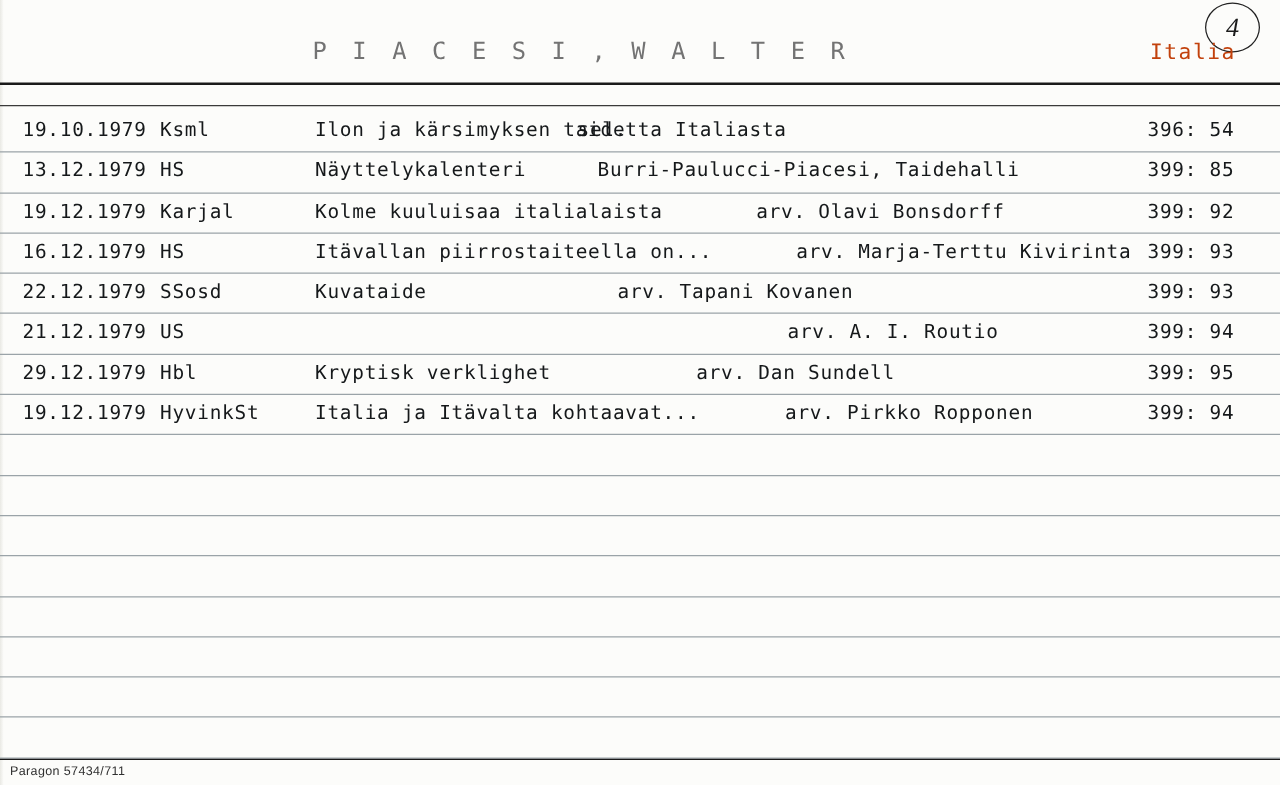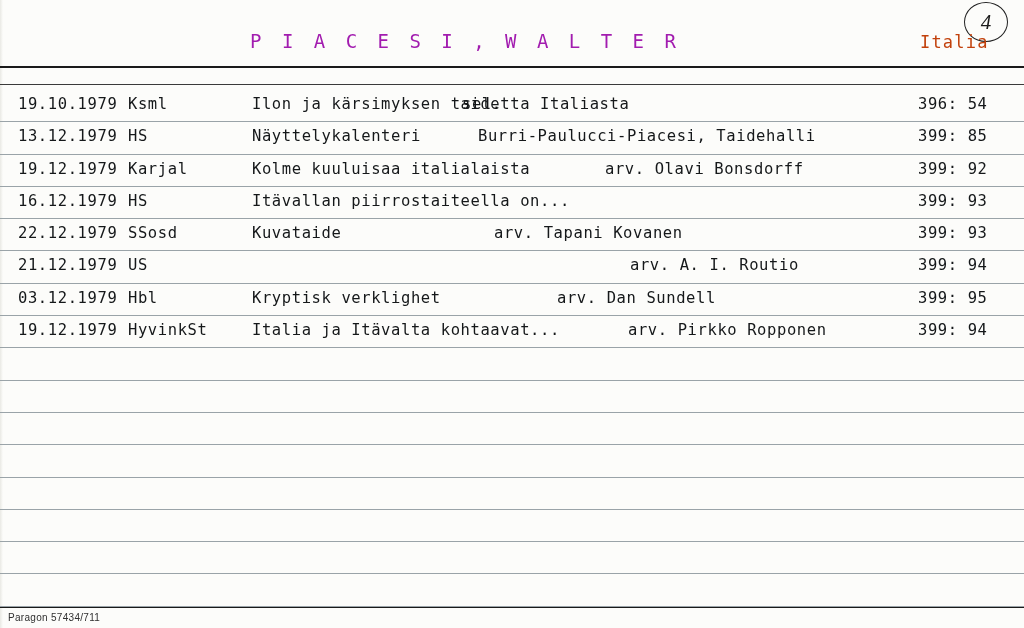--- a/index.html
+++ b/index.html
@@ -47,21 +47,21 @@
     text-align: center;
     color: #1b1b1b;
     box-sizing: border-box;
   }
   .title-name {
     position: absolute;
     left: 250px;
     top: 30px;
     font-size: 19px;
     letter-spacing: 4.5px;
-    color: #a21caf;
+    color: #737373;
     white-space: nowrap;
   }
   .title-country {
     position: absolute;
     left: 920px;
     top: 32px;
     font-size: 17px;
     letter-spacing: 1.2px;
     color: #c2410c;
     white-space: nowrap;
@@ -183,20 +183,21 @@
           <div class="cell c-note" style="left: 605px;">arv. Olavi Bonsdorff</div>
           <div class="cell c-title">Kolme kuuluisaa italialaista</div>
           <div class="cell c-page">399: 92</div>
         </div>
       </div>
       <div class="row">
         <div class="cells">
           <div class="cell c-date">16.12.1979</div>
           <div class="cell c-source">HS</div>
           <div class="cell c-title">Itävallan piirrostaiteella on...</div>
+          <div class="cell c-note" style="left: 637px;">arv. Marja-Terttu Kivirinta</div>
           <div class="cell c-page">399: 93</div>
         </div>
       </div>
       <div class="row">
         <div class="cells">
           <div class="cell c-date">22.12.1979</div>
           <div class="cell c-source">SSosd</div>
           <div class="cell c-title">Kuvataide</div>
           <div class="cell c-note" style="left: 494px;">arv. Tapani Kovanen</div>
           <div class="cell c-page">399: 93</div>
@@ -205,21 +206,21 @@
       <div class="row">
         <div class="cells">
           <div class="cell c-date">21.12.1979</div>
           <div class="cell c-source">US</div>
           <div class="cell c-note" style="left: 630px;">arv. A. I. Routio</div>
           <div class="cell c-page">399: 94</div>
         </div>
       </div>
       <div class="row">
         <div class="cells">
-          <div class="cell c-date">03.12.1979</div>
+          <div class="cell c-date">29.12.1979</div>
           <div class="cell c-source">Hbl</div>
           <div class="cell c-title">Kryptisk verklighet</div>
           <div class="cell c-note" style="left: 557px;">arv. Dan Sundell</div>
           <div class="cell c-page">399: 95</div>
         </div>
       </div>
       <div class="row">
         <div class="cells">
           <div class="cell c-date">19.12.1979</div>
           <div class="cell c-source">HyvinkSt</div>

